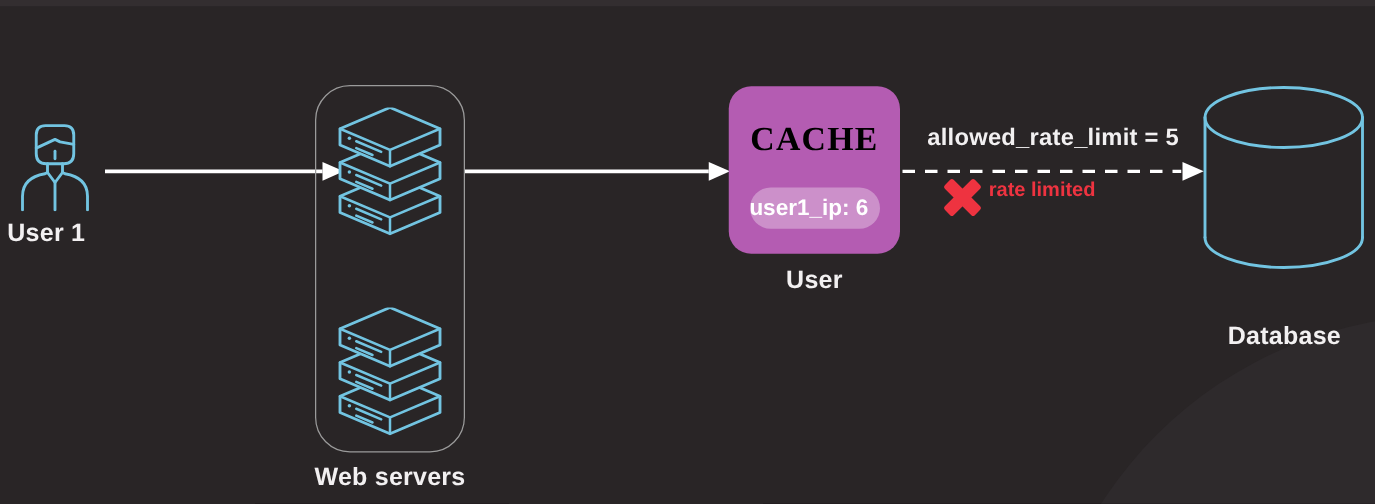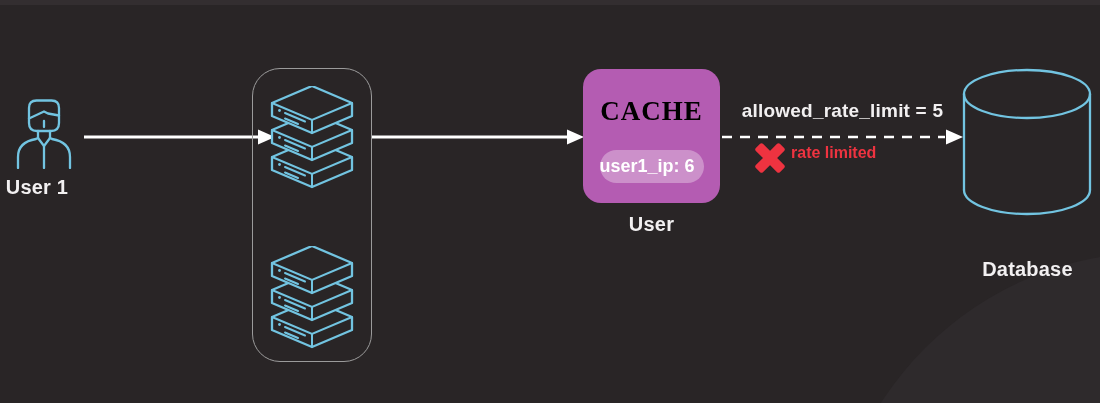--- a/index.html
+++ b/index.html
@@ -116,20 +116,21 @@
     </g>
     <g>
       <path class="slab" d="M2,17 L42,0 L82,17 L82,30 L42,47 L2,30 Z"></path>
       <path class="slab-detail" d="M2,17 L42,34 L82,17 M42,34 L42,47"></path>
       <circle class="slab-dot" cx="9.5" cy="24.5" r="1.4"></circle>
       <path class="slab-detail" d="M15,27 L35,35.5"></path>
       <path class="slab-detail" d="M15,32.5 L28,38"></path>
     </g>
   </svg>
 
+  <div class="label" style="left:232px; top:371px; width:160px;">Web servers</div>
 
   <svg style="left:372px; top:126px;" width="213" height="22" viewBox="0 0 213 22">
     <line class="arrow-line" x1="0" y1="11" x2="195" y2="11"></line>
     <polygon class="arrow-head" points="212,11 195,3.5 195,18.5"></polygon>
   </svg>
 
   <div class="cache-box">
     <div class="cache-title">CACHE</div>
     <div class="cache-pill">user1_ip: 6</div>
   </div>

